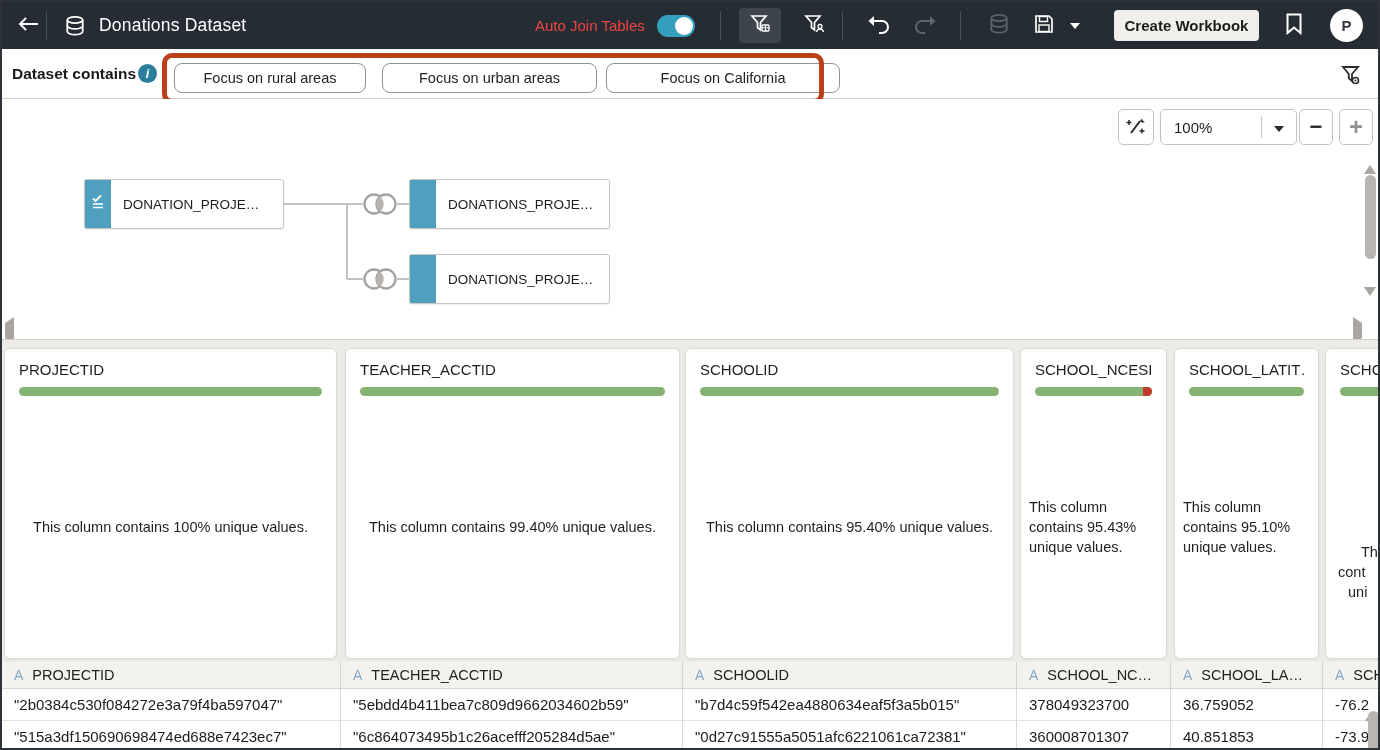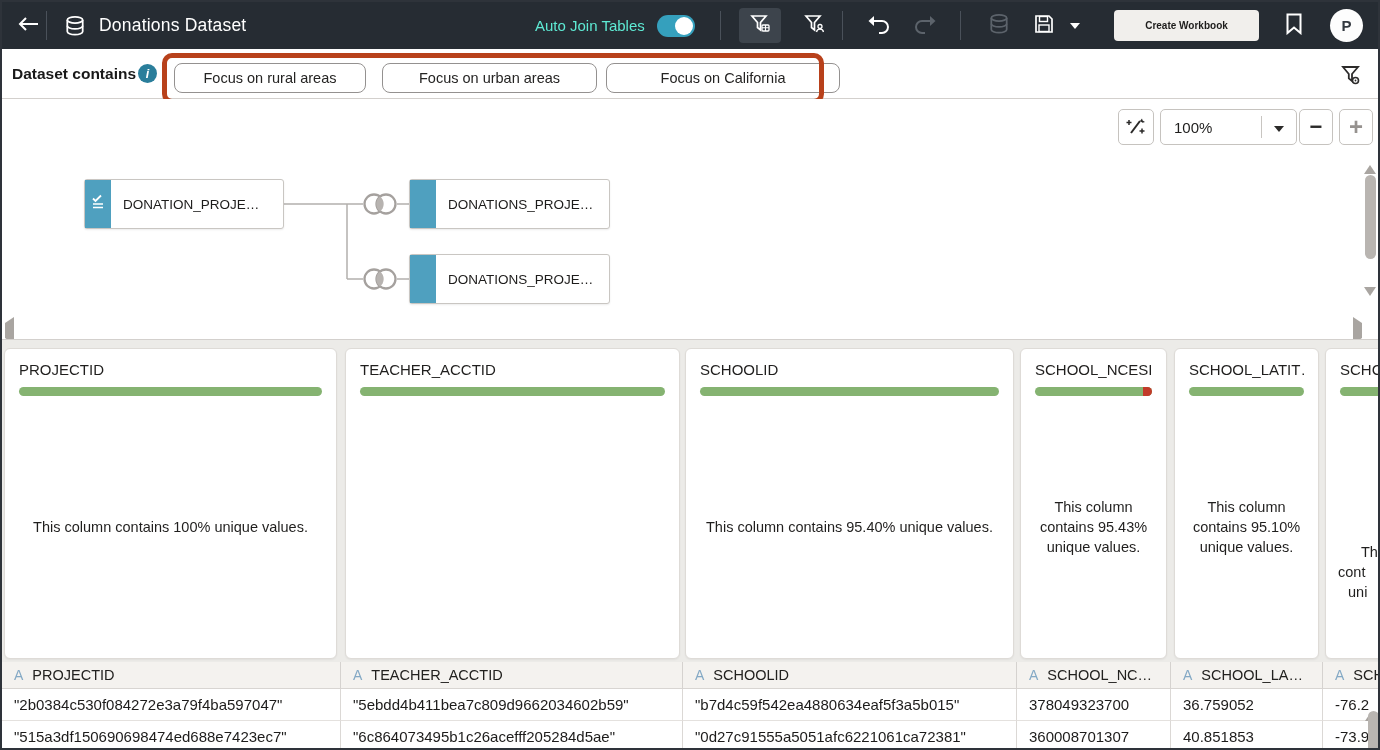--- a/index.html
+++ b/index.html
@@ -5,27 +5,27 @@
   html,body{margin:0;padding:0;background:#fff;}
   #app{position:relative;width:1380px;height:750px;overflow:hidden;background:#fff;
        font-family:"Liberation Sans",sans-serif;border:2px solid #2e333a;box-sizing:border-box;}
 
   
   .topbar{position:absolute;left:0;top:0;width:100%;height:47px;background:#262c33;}
   .topbar .abs{position:absolute;top:0;height:47px;display:flex;align-items:center;}
   .tsep{position:absolute;top:9px;height:29px;width:1px;background:#4a515a;}
   .tb-btn{background:none;border:none;padding:0;cursor:pointer;display:flex;align-items:center;justify-content:center;}
   .title{color:#fff;font-size:17.5px;font-weight:normal;letter-spacing:.2px;white-space:nowrap;}
-  .ajt-label{color:#5eead4;font-size:15px;white-space:nowrap;}
+  .ajt-label{color:#ef4444;font-size:15px;white-space:nowrap;}
   .toggle{position:absolute;left:655px;top:13px;width:38px;height:22px;border-radius:11px;background:#35a0bd;cursor:pointer;}
   .toggle .knob{position:absolute;right:2px;top:2px;width:18px;height:18px;border-radius:50%;background:#fff;}
   .iconbox{position:absolute;top:6px;width:42px;height:35px;border-radius:4px;display:flex;align-items:center;justify-content:center;cursor:pointer;background:transparent;border:none;padding:0;}
   .iconbox.sel{background:#3d444c;}
   .cwb{position:absolute;left:1112px;top:8px;width:145px;height:31px;background:#f1efec;color:#1d1c1b;
-       border:none;border-radius:4px;font-size:10px;font-weight:600;font-family:inherit;cursor:pointer;}
+       border:none;border-radius:4px;font-size:15px;font-weight:600;font-family:inherit;cursor:pointer;}
   .avatar{position:absolute;left:1328px;top:7px;width:33px;height:33px;border-radius:50%;background:#fdfdfd;
           color:#333940;font-size:15px;font-weight:bold;display:flex;align-items:center;justify-content:center;cursor:pointer;}
   .caret{width:0;height:0;border-left:5px solid transparent;border-right:5px solid transparent;border-top:6px solid #fff;}
 
   
   .filtersbar{position:absolute;left:0;top:47px;width:100%;height:50px;background:#fff;border-bottom:1px solid #d3d0cd;box-sizing:border-box;}
   .df-label{position:absolute;left:10px;top:0;height:49px;display:flex;align-items:center;font-size:15.5px;font-weight:bold;color:#191919;}
   .info{position:absolute;left:136px;top:15px;width:19px;height:19px;border-radius:50%;background:#2a7e9b;color:#fff;
         font-size:12.5px;font-weight:bold;display:flex;align-items:center;justify-content:center;cursor:pointer;font-style:italic;}
   .callout{position:absolute;left:160px;top:4px;width:652px;height:41px;border:5px solid #b8411b;border-radius:10px;pointer-events:none;}
@@ -60,21 +60,21 @@
   .vthumb{position:absolute;width:11px;border-radius:6px;background:#b9b5b1;cursor:pointer;}
   .sb{position:absolute;cursor:pointer;background:none;border:none;padding:0;}
 
   
   .preview{position:absolute;left:0;top:337px;width:1380px;height:413px;background:#ecebe8;border-top:1px solid #d3d0cd;box-sizing:border-box;overflow:hidden;}
   .card{position:absolute;top:8px;height:311px;background:#fff;border:1px solid #dedbd7;border-radius:6px;
         box-shadow:0 1px 2px rgba(0,0,0,.05);display:flex;flex-direction:column;cursor:pointer;box-sizing:border-box;overflow:hidden;}
   .card-title{margin:12px 14px 0;font-size:15px;color:#201f1e;white-space:nowrap;overflow:hidden;}
   .qbar{position:relative;height:9px;border-radius:5px;background:#85b371;margin:9px 14px 0;flex:none;overflow:hidden;}
   .qbar .redtip{position:absolute;right:0;top:0;bottom:0;width:9px;background:#c23b2a;}
-  .card-body{flex:1;display:flex;align-items:center;justify-content:center;text-align:center;
+  .card-body{flex:1;display:flex;align-items:center;justify-content:center;
              padding:0 8px;font-size:14.5px;color:#201f1e;line-height:20px;}
   .card-body.clip{display:block;text-align:left;padding:146px 0 0 0;}
   .card-body.clip .l1{display:block;padding-left:35px;}
   .card-body.clip .l2{display:block;padding-left:12px;}
   .card-body.clip .l3{display:block;padding-left:22px;}
   .card.c1{left:2px;width:333px;} .card.c2{left:343px;width:335px;} .card.c3{left:683px;width:329px;}
   .card.c4{left:1018px;width:147px;} .card.c5{left:1172px;width:145px;} .card.c6{left:1323px;width:150px;}
   .card.c6 .qbar{width:118px;margin-right:0;}
 
   .ptable{position:absolute;left:0;top:322px;width:1380px;display:grid;
@@ -282,20 +282,21 @@
   <div class="preview">
 
     <div class="card c1">
       <div class="card-title">PROJECTID</div>
       <div class="qbar"></div>
       <div class="card-body">This column contains 100% unique values.</div>
     </div>
     <div class="card c2">
       <div class="card-title">TEACHER_ACCTID</div>
       <div class="qbar"></div>
+      <div class="card-body">This column contains 99.40% unique values.</div>
     </div>
     <div class="card c3">
       <div class="card-title">SCHOOLID</div>
       <div class="qbar"></div>
       <div class="card-body">This column contains 95.40% unique values.</div>
     </div>
     <div class="card c4">
       <div class="card-title">SCHOOL_NCESID</div>
       <div class="qbar">
           <div class="redtip"></div>

